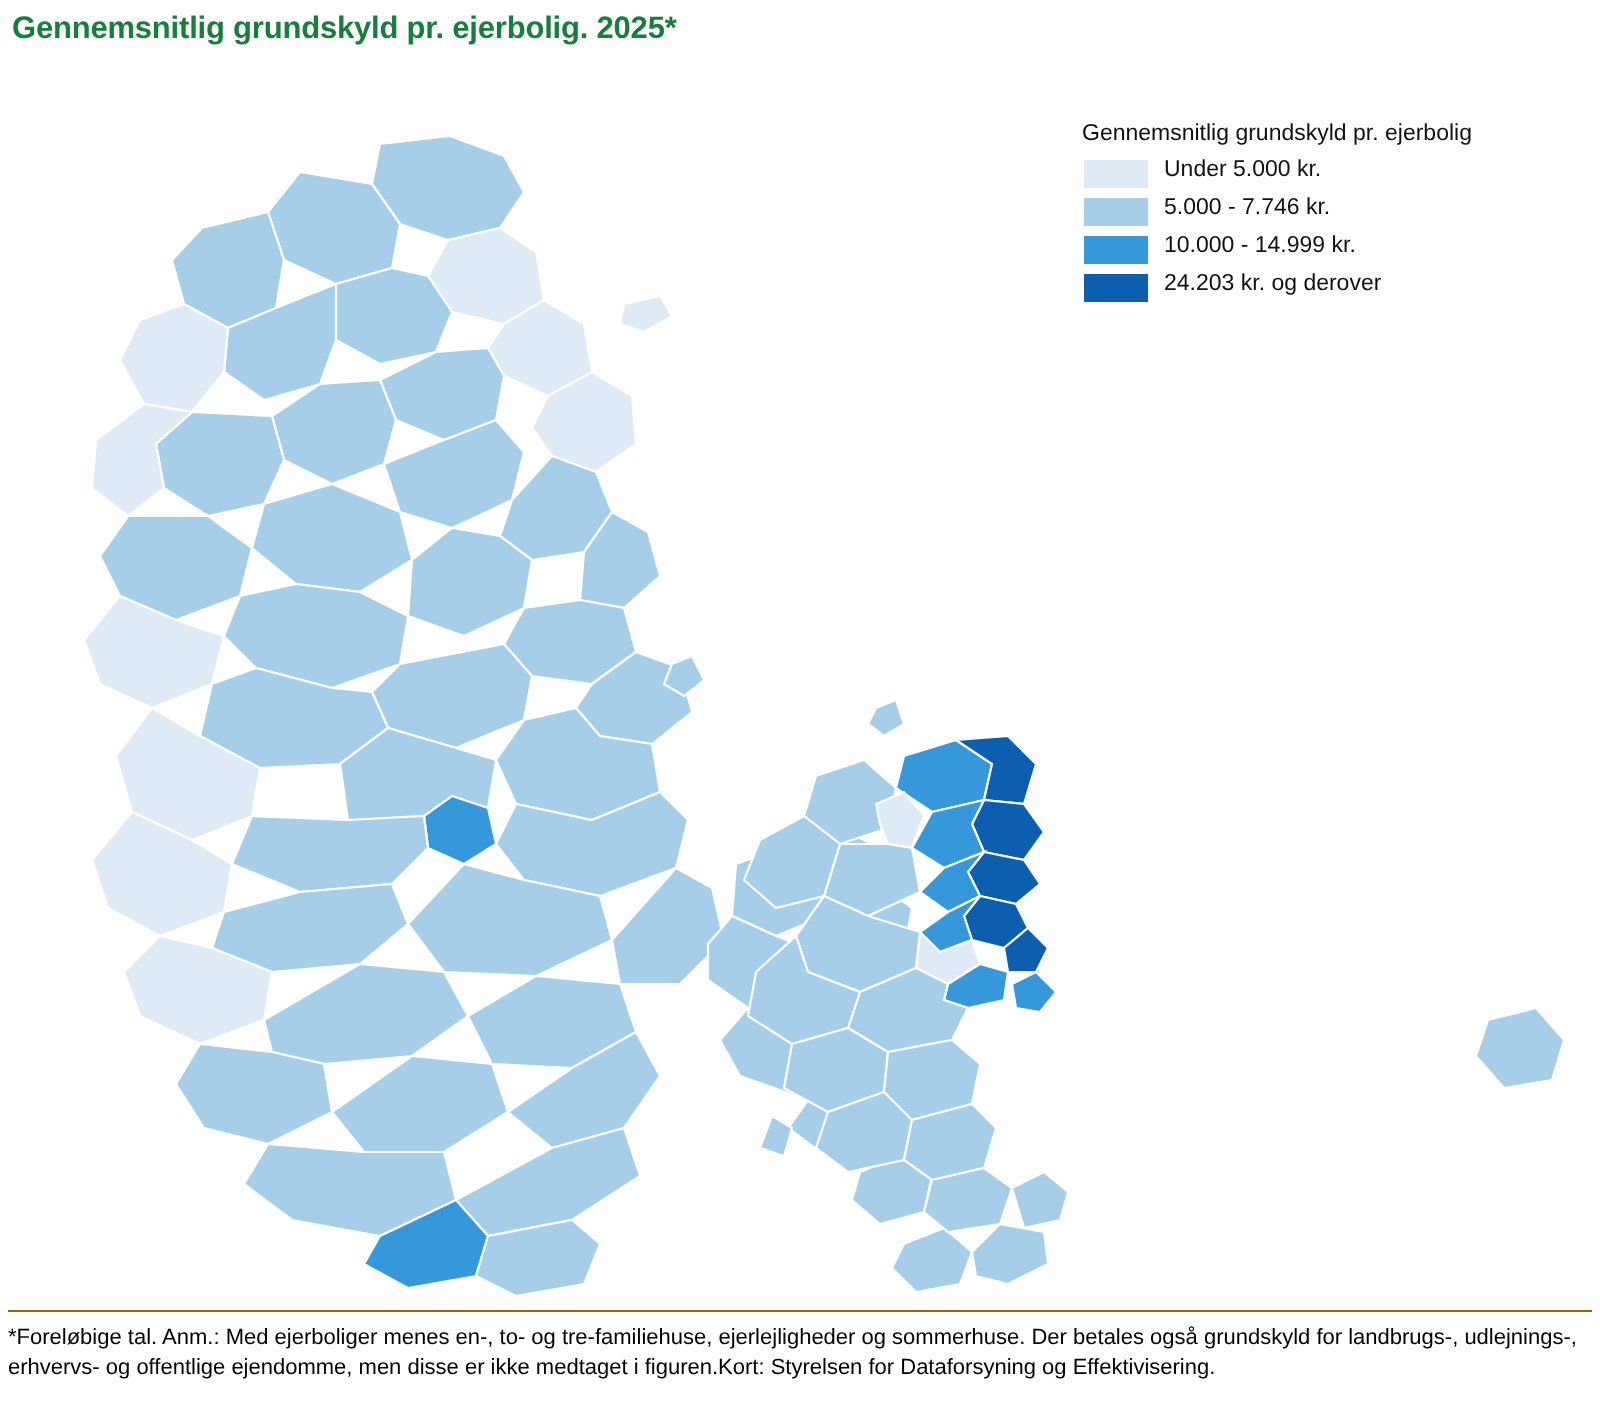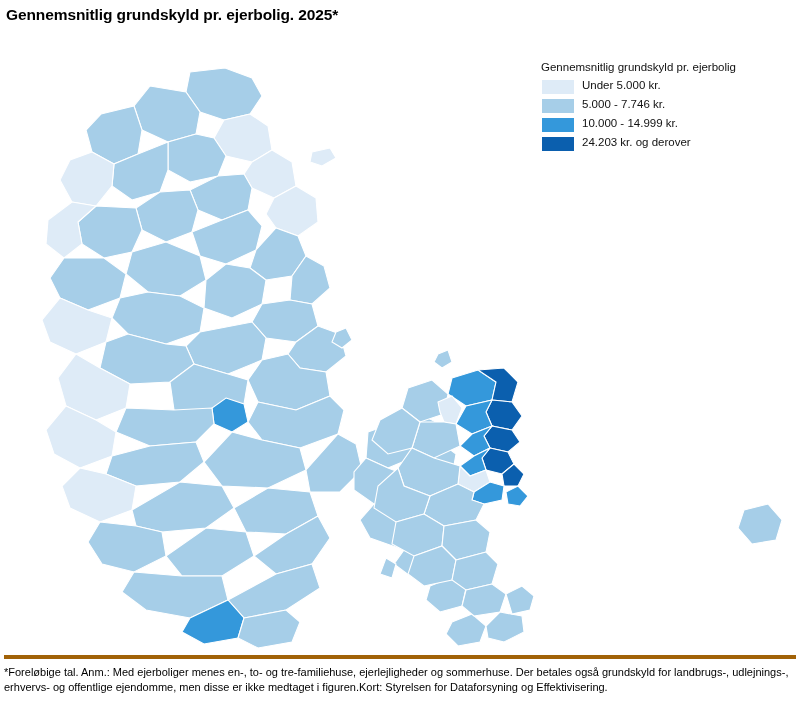--- a/index.html
+++ b/index.html
@@ -15,21 +15,21 @@
     color: #000000;
     overflow: hidden;
   }
   #page-title {
     position: absolute;
     left: 6px;
     top: 6px;
     font-size: 15.5px;
     font-weight: bold;
     letter-spacing: -0.1px;
-    color: #000000;
+    color: #15803d;
   }
   #map-area {
     position: absolute;
     left: 0;
     top: 30px;
     width: 800px;
     height: 620px;
   }
   #map-svg {
     display: block;
@@ -63,21 +63,21 @@
     font-size: 11.5px;
     color: #111;
     margin-left: 7px;
     white-space: nowrap;
   }
   #footnote {
     position: absolute;
     left: 4px;
     top: 655px;
     width: 792px;
-    border-top: 4px solid #a16207;
+    border-top: 1px solid #a16207;
     padding-top: 6px;
     font-size: 11px;
     line-height: 1.32;
     color: #000;
   }
 </style>
 </head>
 <body>
 
 <div id="page-title">Gennemsnitlig grundskyld pr. ejerbolig. 2025*</div>

